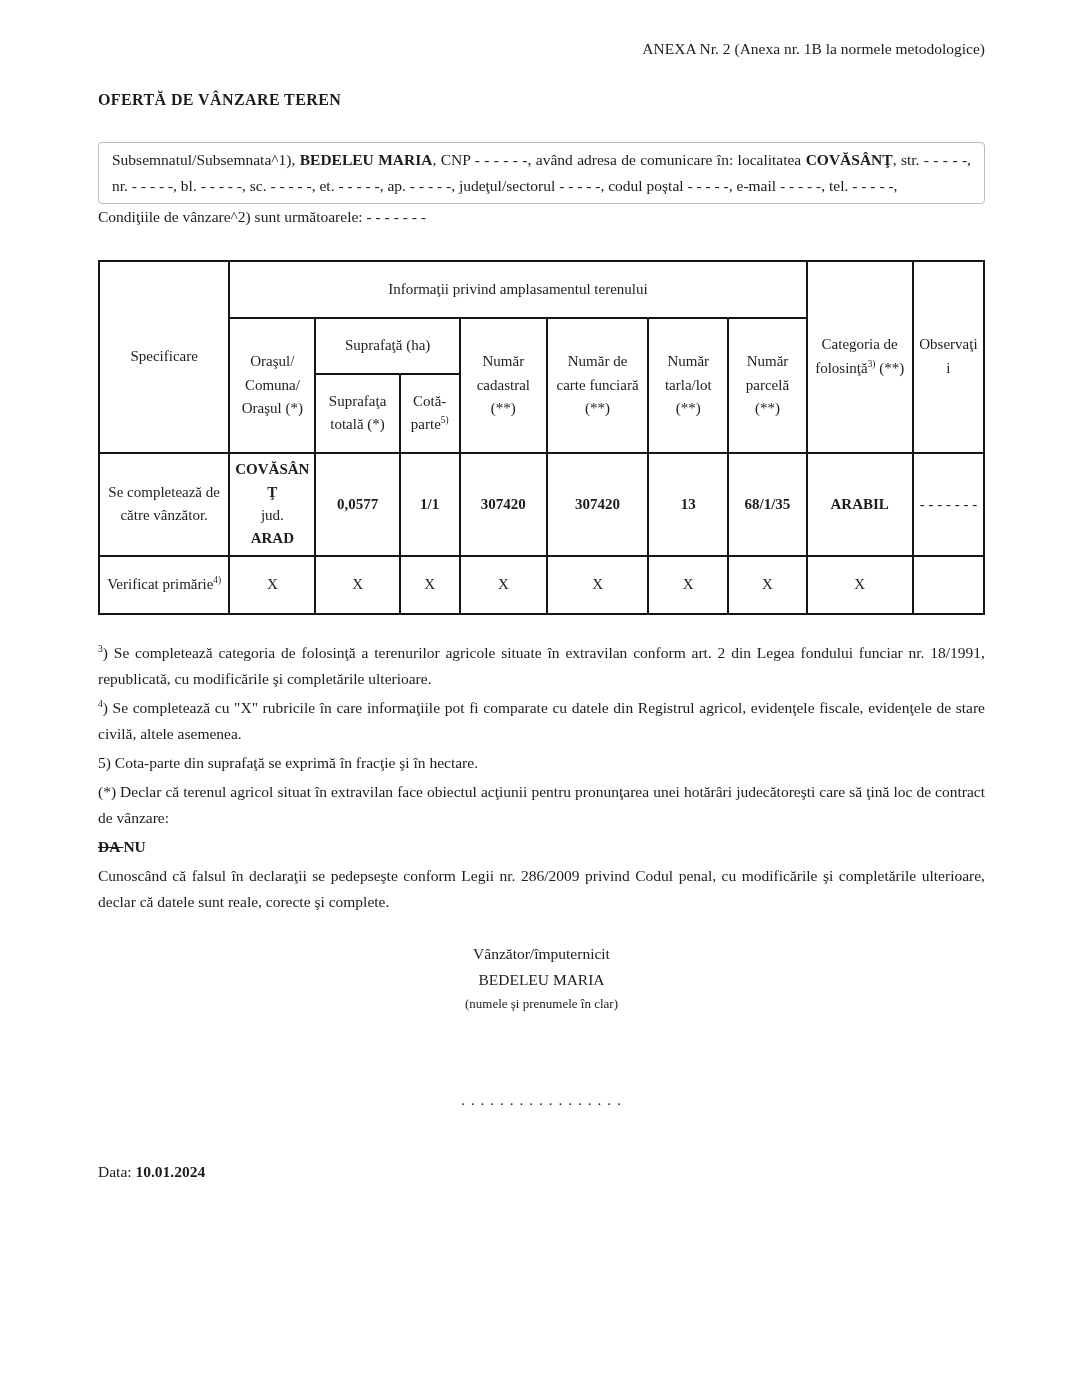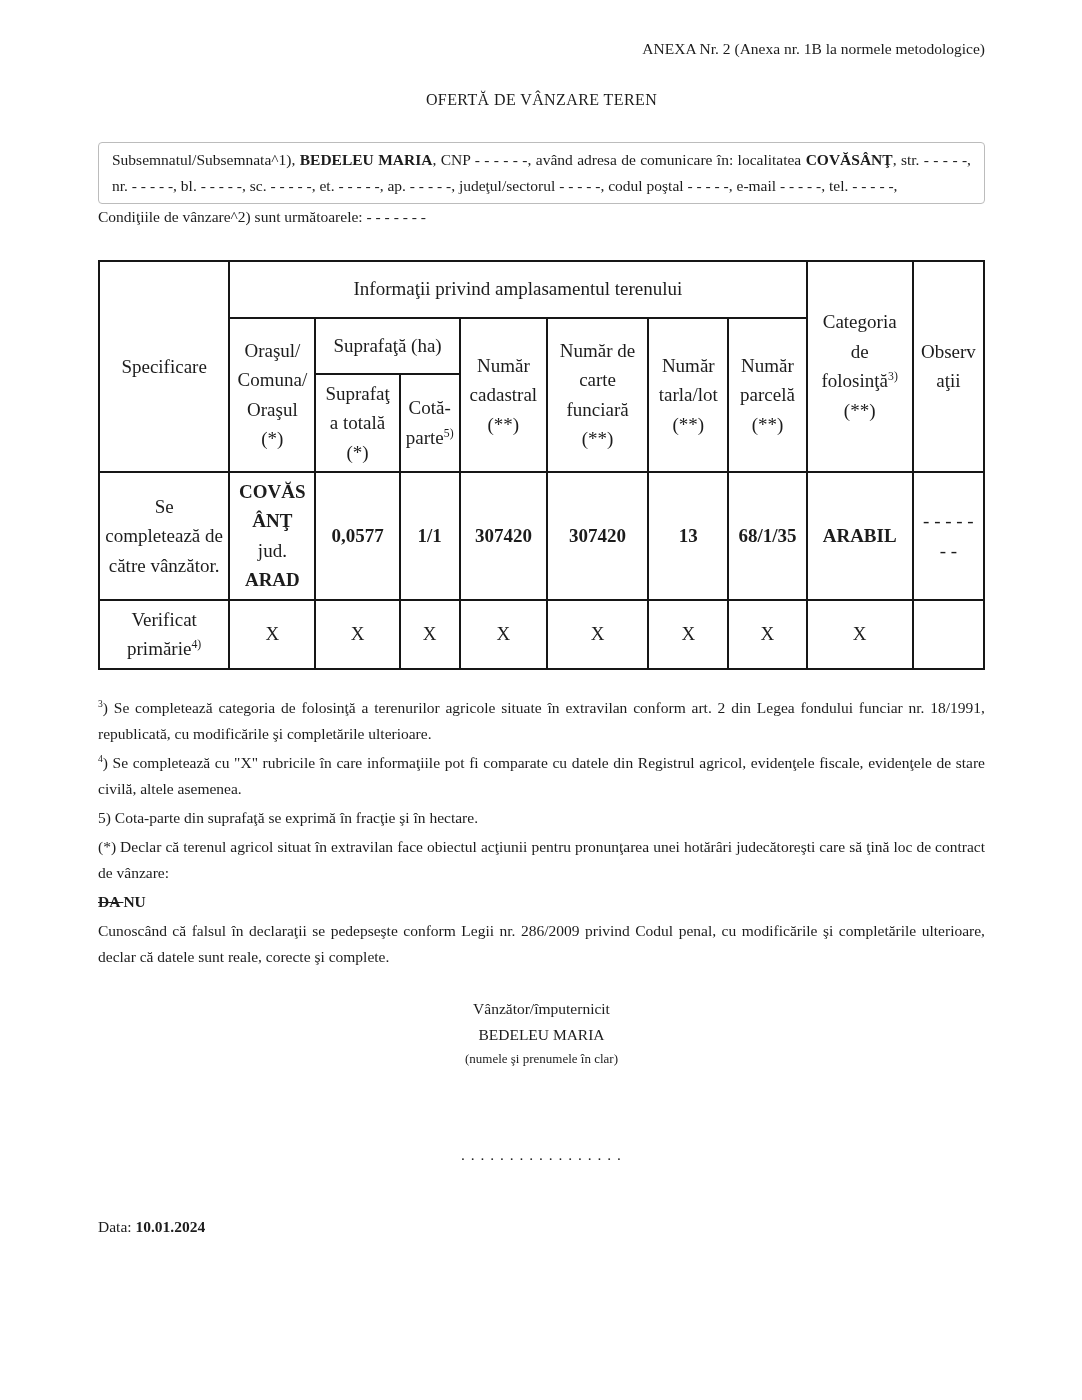--- a/index.html
+++ b/index.html
@@ -10,21 +10,21 @@
     font-family: "Liberation Serif", "DejaVu Serif", serif;
     font-size: 15.5px;
     color: #1c1c1c;
     background: #ffffff;
     overflow: hidden;
     position: relative;
   }
   .hdr-right { text-align: right; line-height: 1.2; }
   .nr-inreg { margin-top: 28px; }
   .doc-title {
-    text-align: center; font-weight: normal; font-size: 16px;
+    font-weight: bold; font-size: 16px;
     margin: 32px 0 0 0; letter-spacing: 0.4px;
   }
   .intro-box {
     margin-top: 33px;
     border: 1.5px solid #bcbcbc;
     border-radius: 4px;
     padding: 4px 13px;
     line-height: 1.68;
     text-align: justify;
   }
@@ -35,21 +35,21 @@
   table.land {
     border-collapse: collapse;
     table-layout: fixed;
     width: 100%;
     margin-top: 30px;
   }
   table.land td {
     border: 2px solid #161616;
     text-align: center;
     vertical-align: middle;
-    font-size: 19px;
+    font-size: 15px;
     line-height: 1.55;
     padding: 4px 5px;
     word-wrap: break-word;
   }
   tr.h1 { height: 57px; }
   tr.h2 { height: 56px; }
   tr.h3 { height: 79px; }
   tr.r1 { height: 76px; }
   tr.r2 { height: 58px; }
   td.al { text-align: left; padding-left: 9px; }

